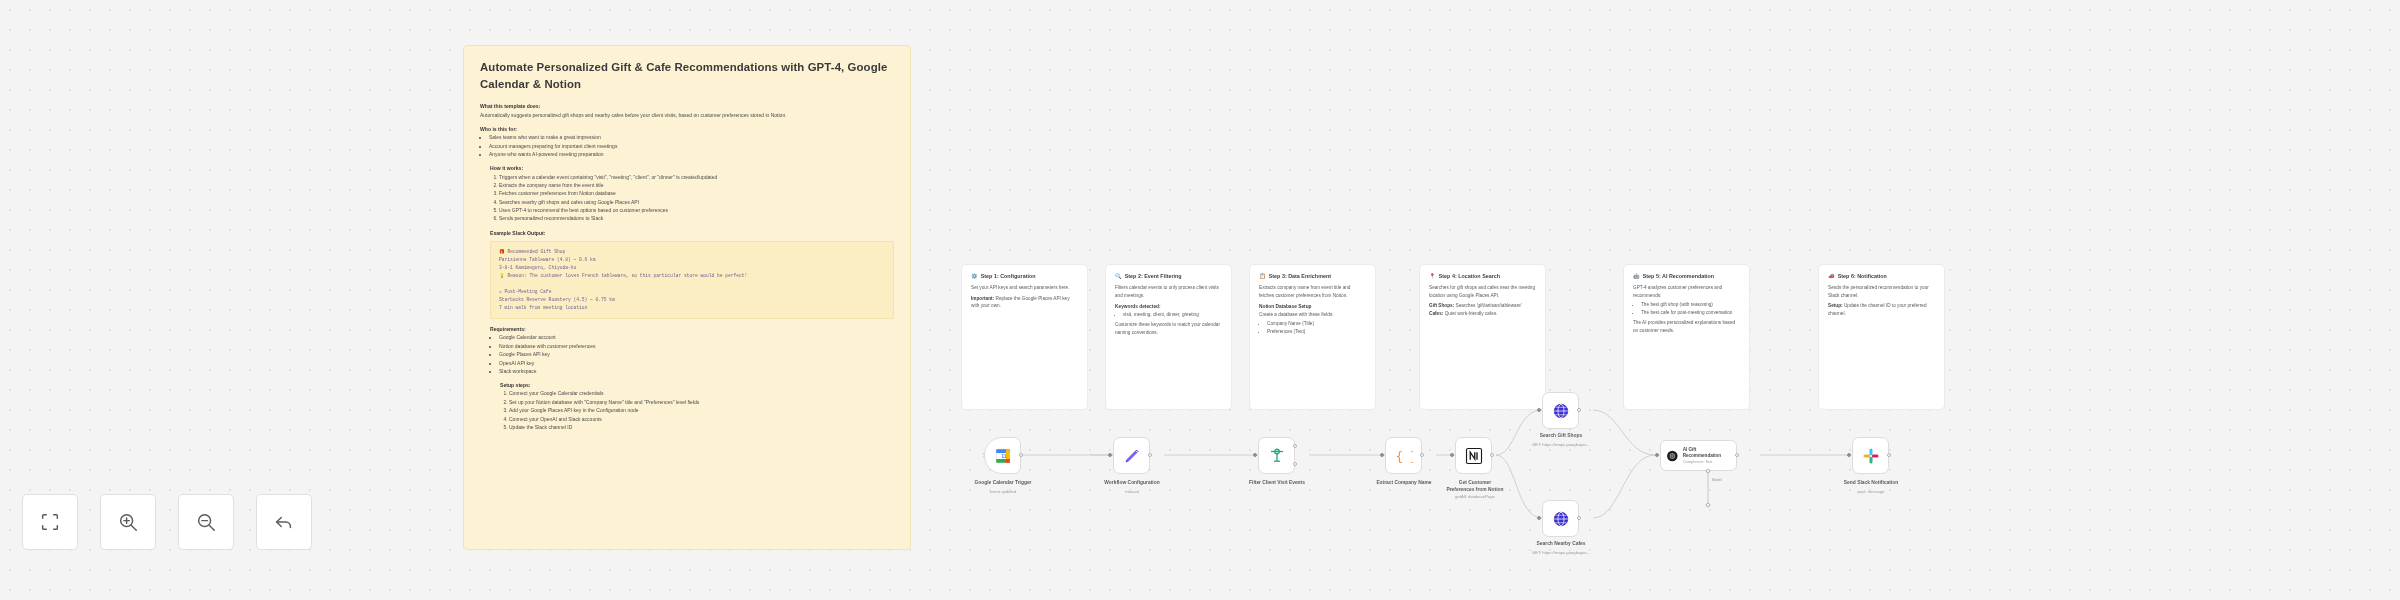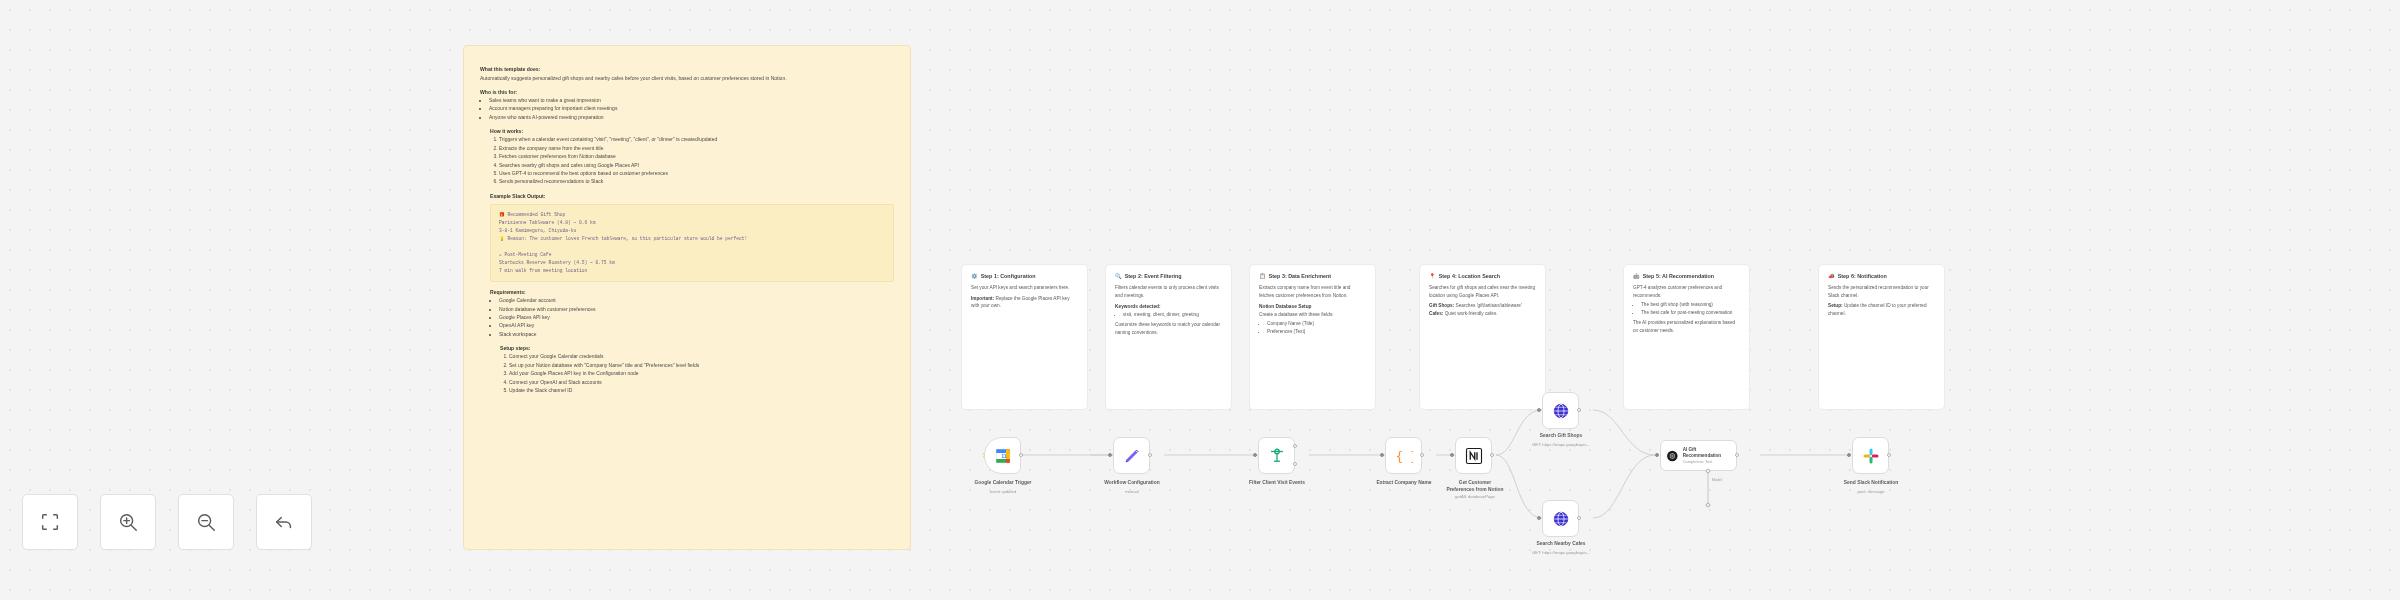--- a/index.html
+++ b/index.html
@@ -181,20 +181,21 @@
     display: flex; align-items: center; justify-content: center;
   }
   .tbtn svg { width: 22px; height: 22px; stroke: #5c5c5c; fill: none; stroke-width: 1.6; }
 </style>
 </head>
 <body>
 
 <div id="canvas">
 
   <div class="doc-note">
+    <h1>Automate Personalized Gift &amp; Cafe Recommendations with GPT-4, Google Calendar &amp; Notion</h1>
 
     <div class="sect">
       <h2>What this template does:</h2>
       <p>Automatically suggests personalized gift shops and nearby cafes before your client visits, based on customer preferences stored in Notion.</p>
     </div>
 
     <div class="sect">
       <h2>Who is this for:</h2>
       <ul>
         <li>Sales teams who want to make a great impression</li>

